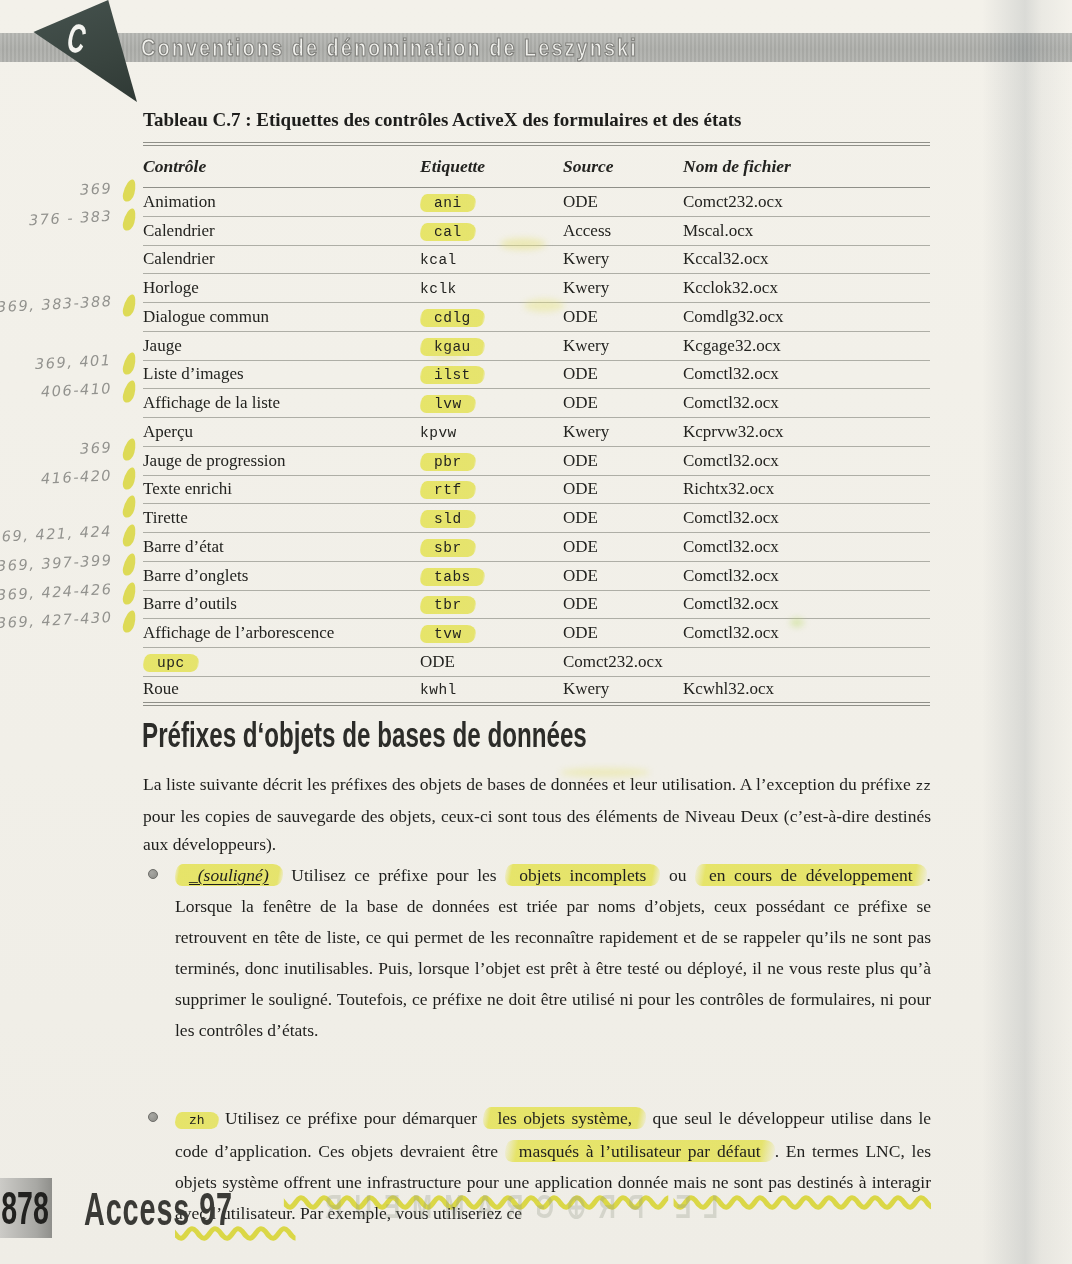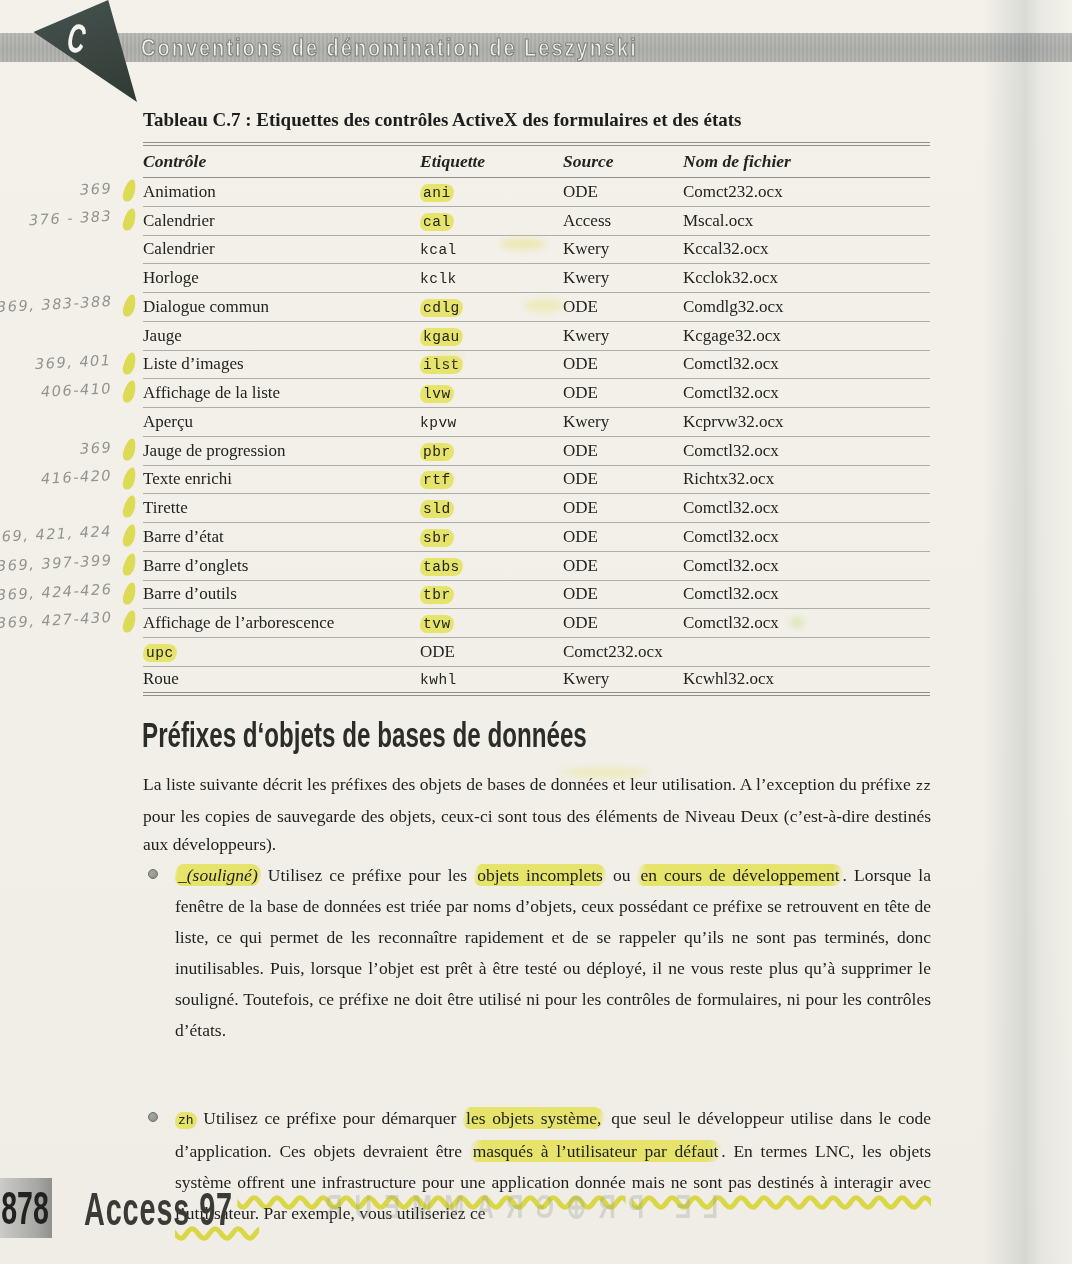--- a/index.html
+++ b/index.html
@@ -43,21 +43,21 @@
   }
   
   .table-title {
     position:absolute; left:143px; top:109px; width:800px;
     font-size:19px; font-weight:bold; color:#1e1e1c;
   }
   .table-block { position:absolute; left:143px; top:142px; width:787px; }
   .thead {
     display:grid; grid-template-columns:277px 143px 120px 247px;
     border-top:4px double #8f8f88; border-bottom:1px solid #8f8f88;
-    height:36px; align-items:center;
+    height:46px; align-items:center;
   }
   .thead .hcell { font-weight:bold; font-style:italic; font-size:17.5px; }
   .trow {
     display:grid; grid-template-columns:277px 143px 120px 247px;
     height:28.75px; align-items:center; border-bottom:1px solid #aeaea6;
   }
   .trow:last-child { border-bottom:4px double #8f8f88; }
   .tcell { font-size:17px; white-space:nowrap; }
   .tag { font-family:"Liberation Mono", monospace; font-size:14.5px; letter-spacing:0.5px; }
   
@@ -70,23 +70,23 @@
   .hl-mark {
     position:absolute; left:124px; width:11px; height:23px;
     background:#d9d63c; opacity:0.85;
     border-radius:55% 45% 60% 40% / 70% 60% 40% 30%;
     transform:rotate(14deg);
   }
   
   .hl {
     background:linear-gradient(100deg, rgba(227,225,70,0) 0%, rgba(227,225,70,0.78) 5%, rgba(225,223,62,0.72) 94%, rgba(227,225,70,0) 100%);
     border-radius:8px 10px 9px 7px / 12px 9px 11px 8px;
-    padding:1px 3px;
-  }
-  .it-ul { font-style:italic; text-underline-offset:3px; }
+    padding:1px 14px;
+  }
+  .it-ul { font-style:italic; text-decoration:underline; text-underline-offset:3px; }
   .mono { font-family:"Liberation Mono", monospace; font-size:13px; }
   .wavy {
     text-decoration:underline; text-decoration-style:wavy;
     text-decoration-color:rgba(216,213,53,0.9); text-decoration-thickness:4.5px;
     text-underline-offset:8px;
   }
   
   .section-heading {
     position:absolute; left:142px; top:714px; white-space:nowrap;
     font-family:"Liberation Sans", sans-serif; font-weight:bold; font-size:26px;

